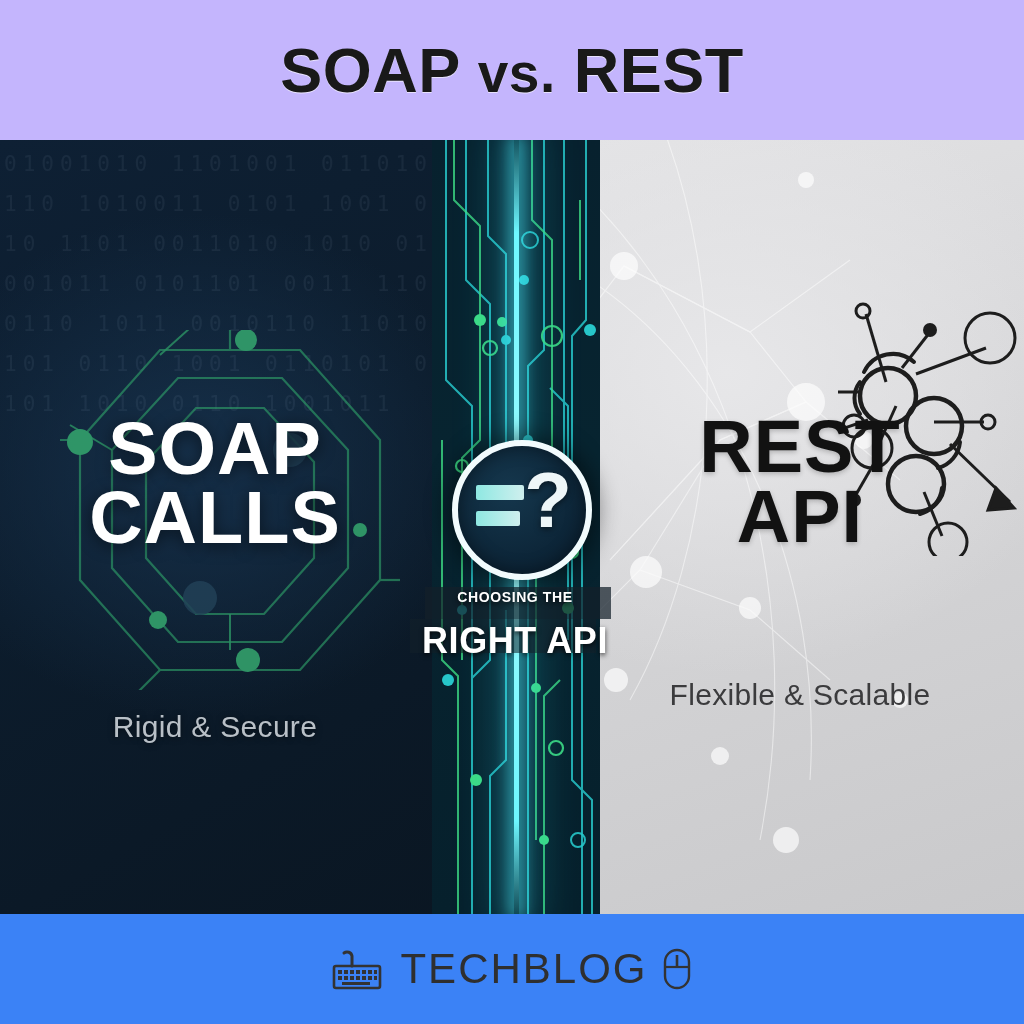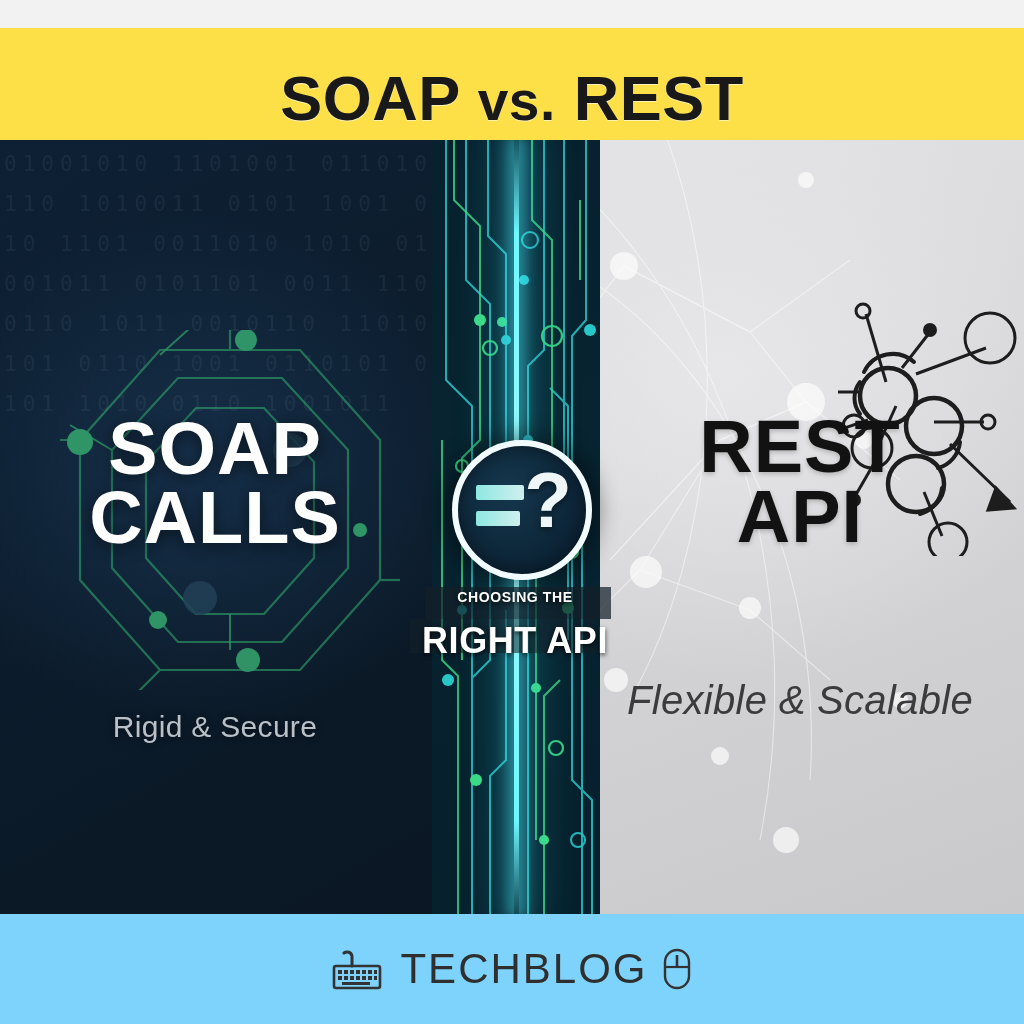--- a/index.html
+++ b/index.html
@@ -8,22 +8,21 @@
     background:#f1f1f1;
     font-family:"Liberation Sans", sans-serif;
     -webkit-font-smoothing:antialiased;
   }
   .infographic{position:relative;width:1024px;height:1024px;background:#f2f2f2;}
 
   
   .header{
     position:absolute;left:0;top:0;width:1024px;height:140px;
     display:flex;align-items:center;justify-content:center;
-    background:#fde047;
-    margin-top:28px;
+    background:#c4b5fd;
   }
   .header-title{
     font-size:63px;font-weight:bold;color:#191919;letter-spacing:0.5px;
     white-space:nowrap;text-shadow:0 1px 0 rgba(255,255,255,.6);
   }
   .header-title .vs{font-size:55px;text-transform:none;}
 
   
   .panel{
     position:absolute;left:0;top:140px;width:1024px;height:774px;overflow:hidden;
@@ -76,21 +75,21 @@
     text-shadow:0 1px 6px rgba(0,0,0,.5);
     margin-top:32px;
   }
   .big-right{
     position:absolute;left:600px;top:272px;width:400px;
     text-align:center;color:#121212;font-weight:bold;font-size:74px;line-height:.95;
     letter-spacing:1px;text-shadow:0 2px 5px rgba(0,0,0,.22);
   }
   .sub-right{
     position:absolute;left:600px;top:538px;width:400px;text-align:center;
-    color:#3b3b3d;font-size:40px;font-weight:400;letter-spacing:.3px;font-style:italic;
+    color:#3b3b3d;font-size:30px;font-weight:400;letter-spacing:.3px;
   }
 
   
   .badge{
     position:absolute;left:452px;top:300px;width:128px;height:128px;border-radius:50%;
     background:radial-gradient(circle at 40% 35%,#15374d,#0b2234 75%);
     border:6px solid #f2fbfd;
     box-shadow:0 0 22px 6px rgba(0,0,0,.45), inset 0 0 18px rgba(0,0,0,.4);
     display:flex;align-items:center;justify-content:center;
   }
@@ -121,21 +120,21 @@
   .cap2{
     position:absolute;left:400px;top:480px;width:230px;text-align:center;
     color:#ffffff;font-size:36px;font-weight:bold;letter-spacing:.6px;
     text-shadow:0 2px 5px rgba(0,0,0,.75);
   }
 
   
   .footer{
     position:absolute;left:0;top:914px;width:1024px;height:110px;
     display:flex;align-items:center;justify-content:center;gap:14px;
-    background:#7dd3fc;
+    background:#3b82f6;
   }
   .footer-text{
     font-size:42px;color:#2f2f2f;letter-spacing:2px;font-weight:400;
   }
   svg{display:block;}
 </style>
 </head>
 <body>
 
 <div class="infographic">

